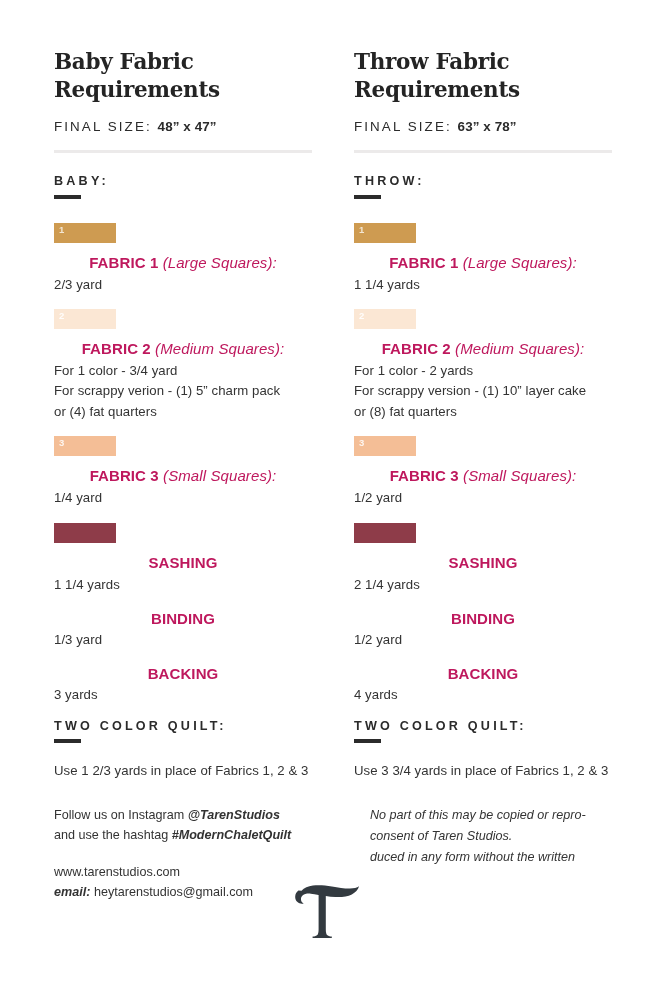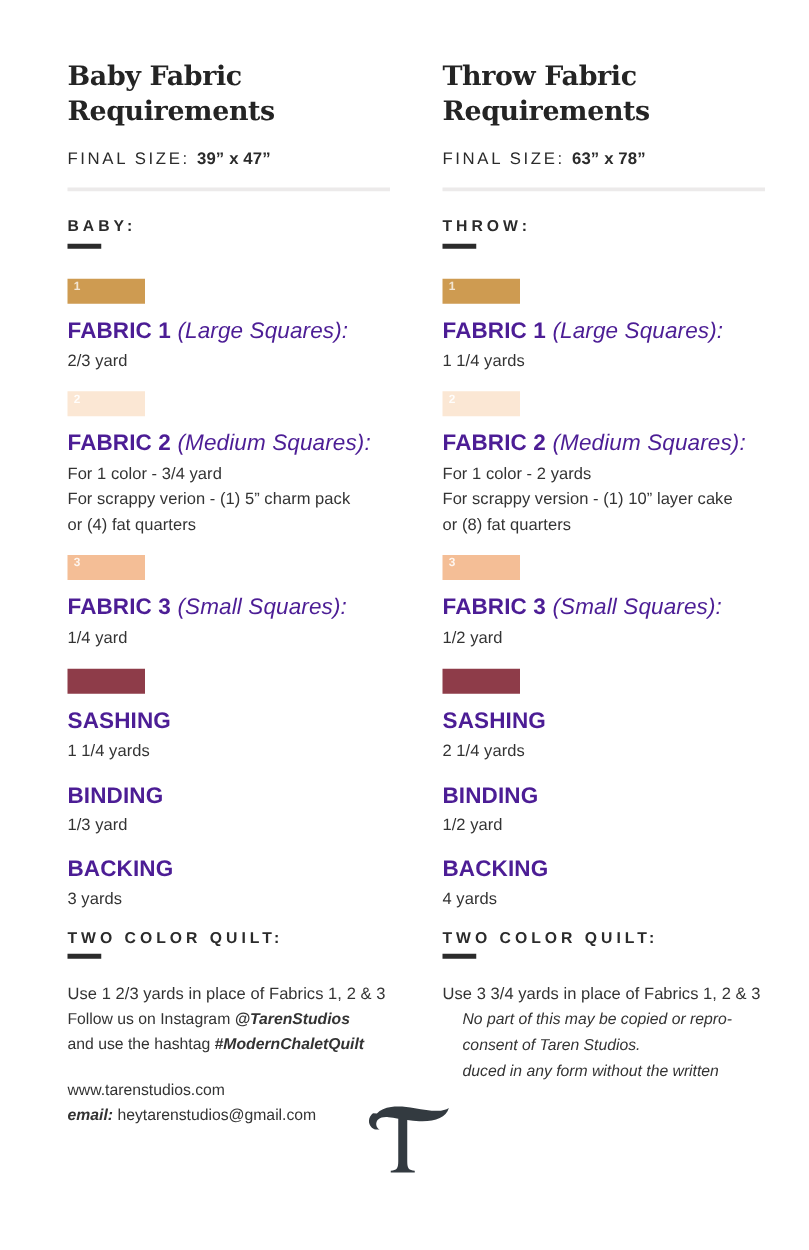--- a/index.html
+++ b/index.html
@@ -89,25 +89,26 @@
   .swatch .swatch-num {
     position: absolute;
     left: 5px;
     top: 2px;
     font-size: 9.5px;
     font-weight: bold;
     line-height: 1;
   }
 
   .fabric-name {
-    font-size: 18px;
-    font-weight: bold;
-    color: #4c1d95;
+    font-size: 15px;
+    font-weight: bold;
+    color: #be185d;
     margin-bottom: 4px;
     letter-spacing: 0.1px;
+    text-align: center;
   }
   .fabric-name .qualifier {
     font-weight: normal;
     font-style: italic;
   }
 
   .line {
     font-size: 13.2px;
     line-height: 1.55;
     color: #333;
@@ -172,21 +173,21 @@
 <div class="page">
 
   <div class="columns">
 
     <div class="col">
 
       <div class="doc-title">Baby Fabric Requirements</div>
 
       <div class="final-size">
         <span>FINAL SIZE:</span>
-        <span class="fs-val">39” x 47”</span>
+        <span class="fs-val">48” x 47”</span>
       </div>
 
       <div class="rule"></div>
 
       <div class="section-label">BABY:</div>
       <div class="underbar"></div>
 
       <div class="fabric-block">
         <div class="swatch" style="background:#CE9B51">
           <span class="swatch-num" style="color:rgba(255,255,255,0.75)">1</span>

